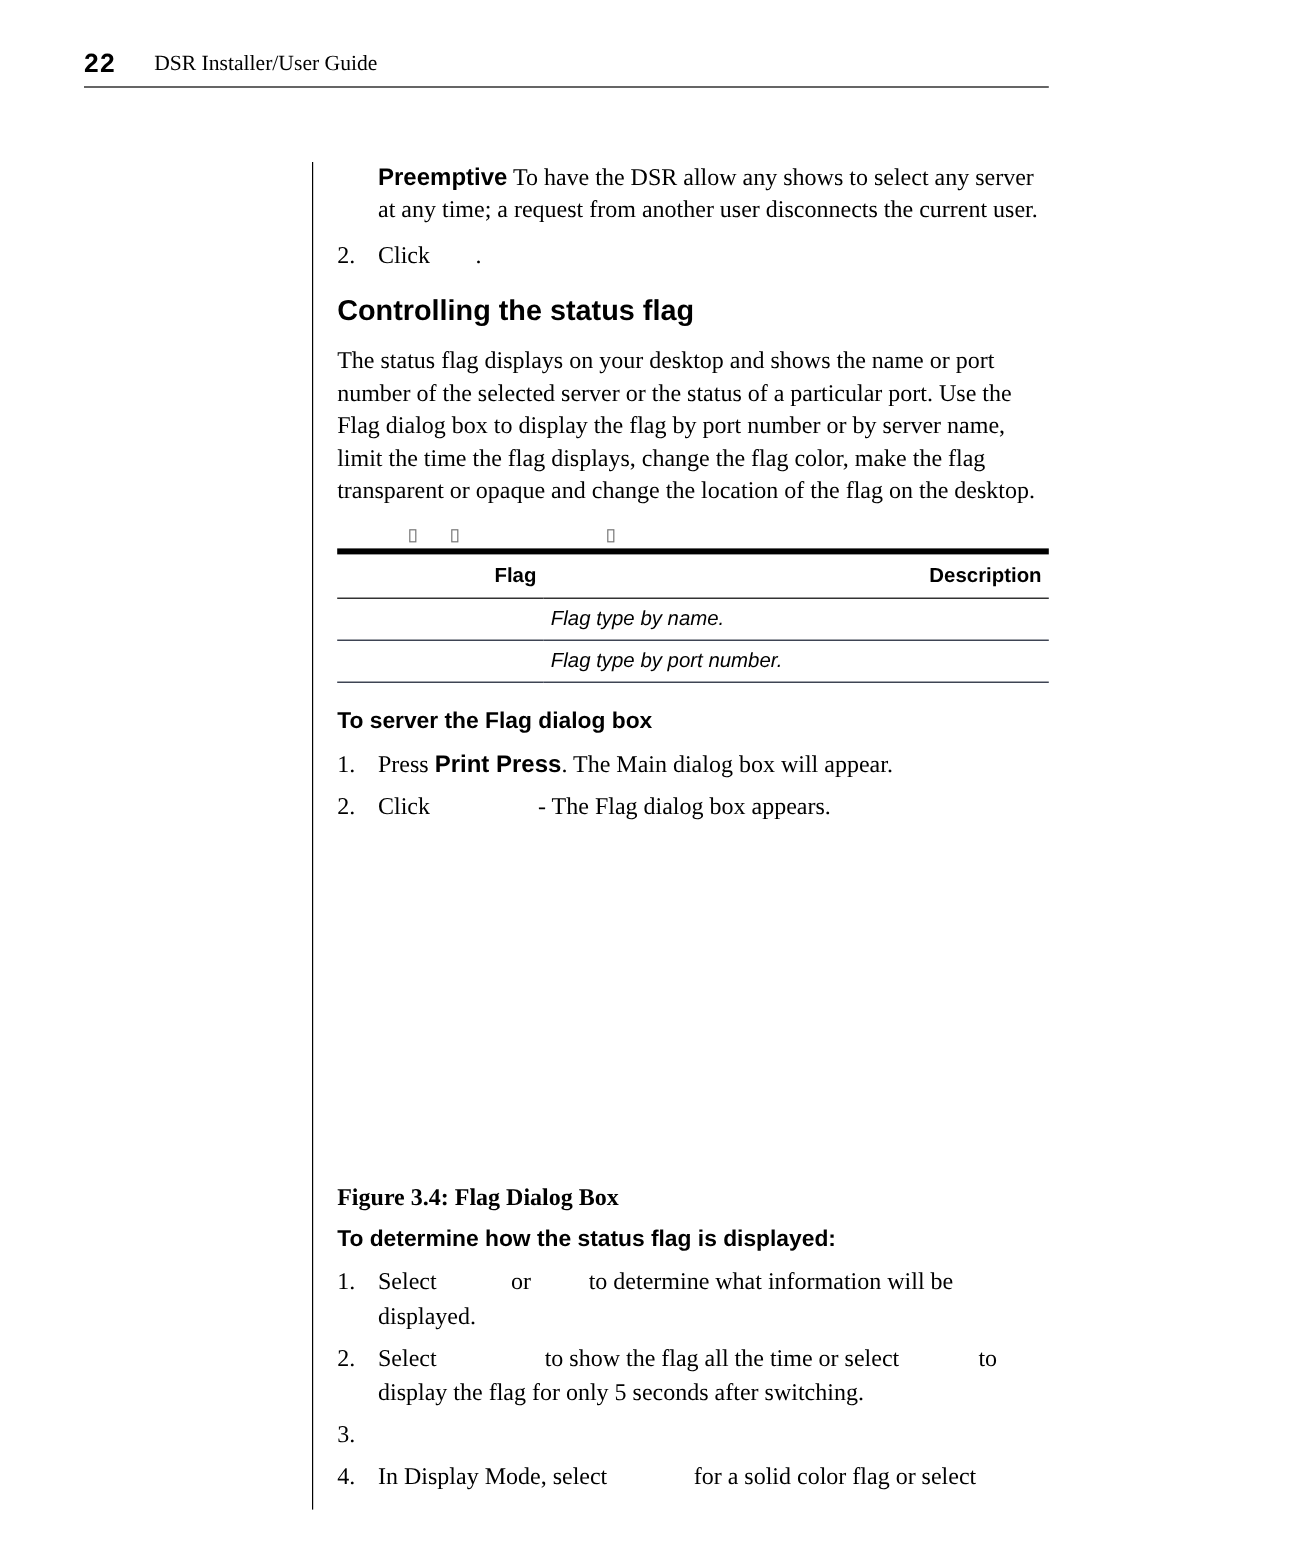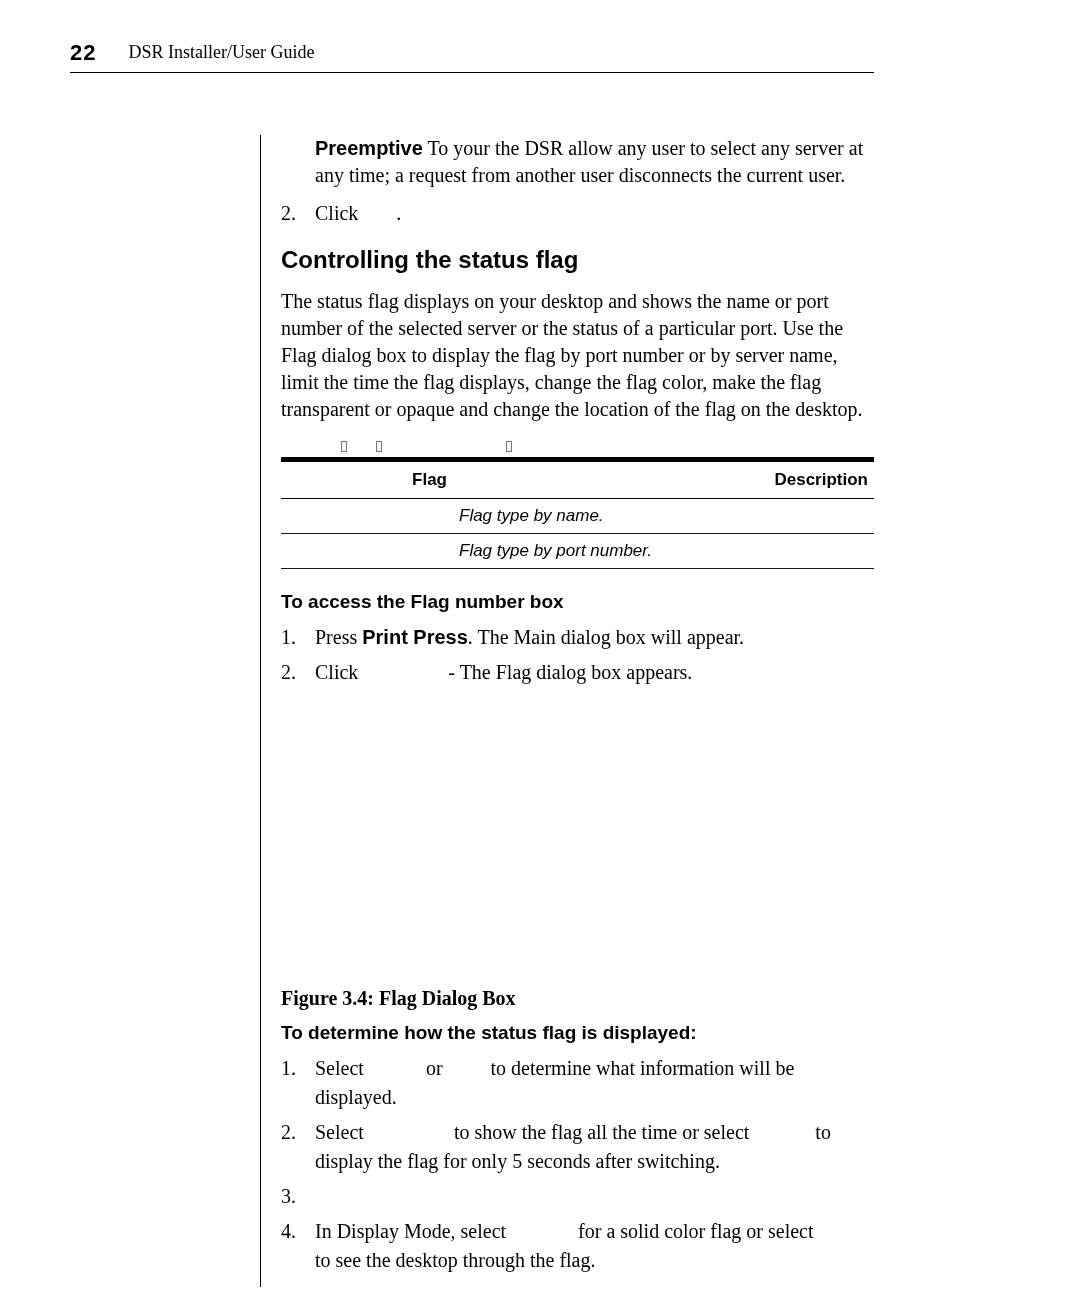--- a/index.html
+++ b/index.html
@@ -173,21 +173,21 @@
 
   <div class="header-row">
     <span class="page-num">22</span>
     <span class="header-title">DSR Installer/User Guide</span>
   </div>
 
   <div class="content">
 
     <div class="indent-block">
       <p class="body-p">
-        <span class="bold-sans">Preemptive</span><span> To your the DSR allow any user to select any server at any time; a request from another user disconnects the current user.</span>
+        <span class="bold-sans">Preemptive</span><span> To have the DSR allow any shows to select any server at any time; a request from another user disconnects the current user.</span>
       </p>
     </div>
 
     <ol class="ol">
       <li>
         <span class="num">2.</span>
         <span>
           <span>Click </span>
           <span style="display:inline-block; width:28px;"></span>
           <span>.</span>
@@ -219,21 +219,21 @@
             <td>Flag type by name.</td>
           </tr>
           <tr>
             <td class="col-flag"></td>
             <td>Flag type by port number.</td>
           </tr>
         </tbody>
       </table>
     </div>
 
-    <div class="h3">To access the Flag number box</div>
+    <div class="h3">To server the Flag dialog box</div>
     <ol class="ol">
       <li>
         <span class="num">1.</span>
         <span>
           <span>Press </span><span class="bold-sans">Print Press</span><span>. The Main dialog box will appear.</span>
         </span>
       </li>
       <li>
         <span class="num">2.</span>
         <span>
@@ -273,20 +273,19 @@
       <li>
         <span class="num">3.</span>
       </li>
       <li>
         <span class="num">4.</span>
         <span>
           <span>In Display Mode, select </span>
           <span style="display:inline-block; width:62px;"></span>
           <span>for a solid color flag or select </span>
           <span style="display:inline-block; width:10px;"></span><br>
-          <span>to see the desktop through the flag.</span>
         </span>
       </li>
     </ol>
 
   </div>
 
 </div>
 
 </body></html>

